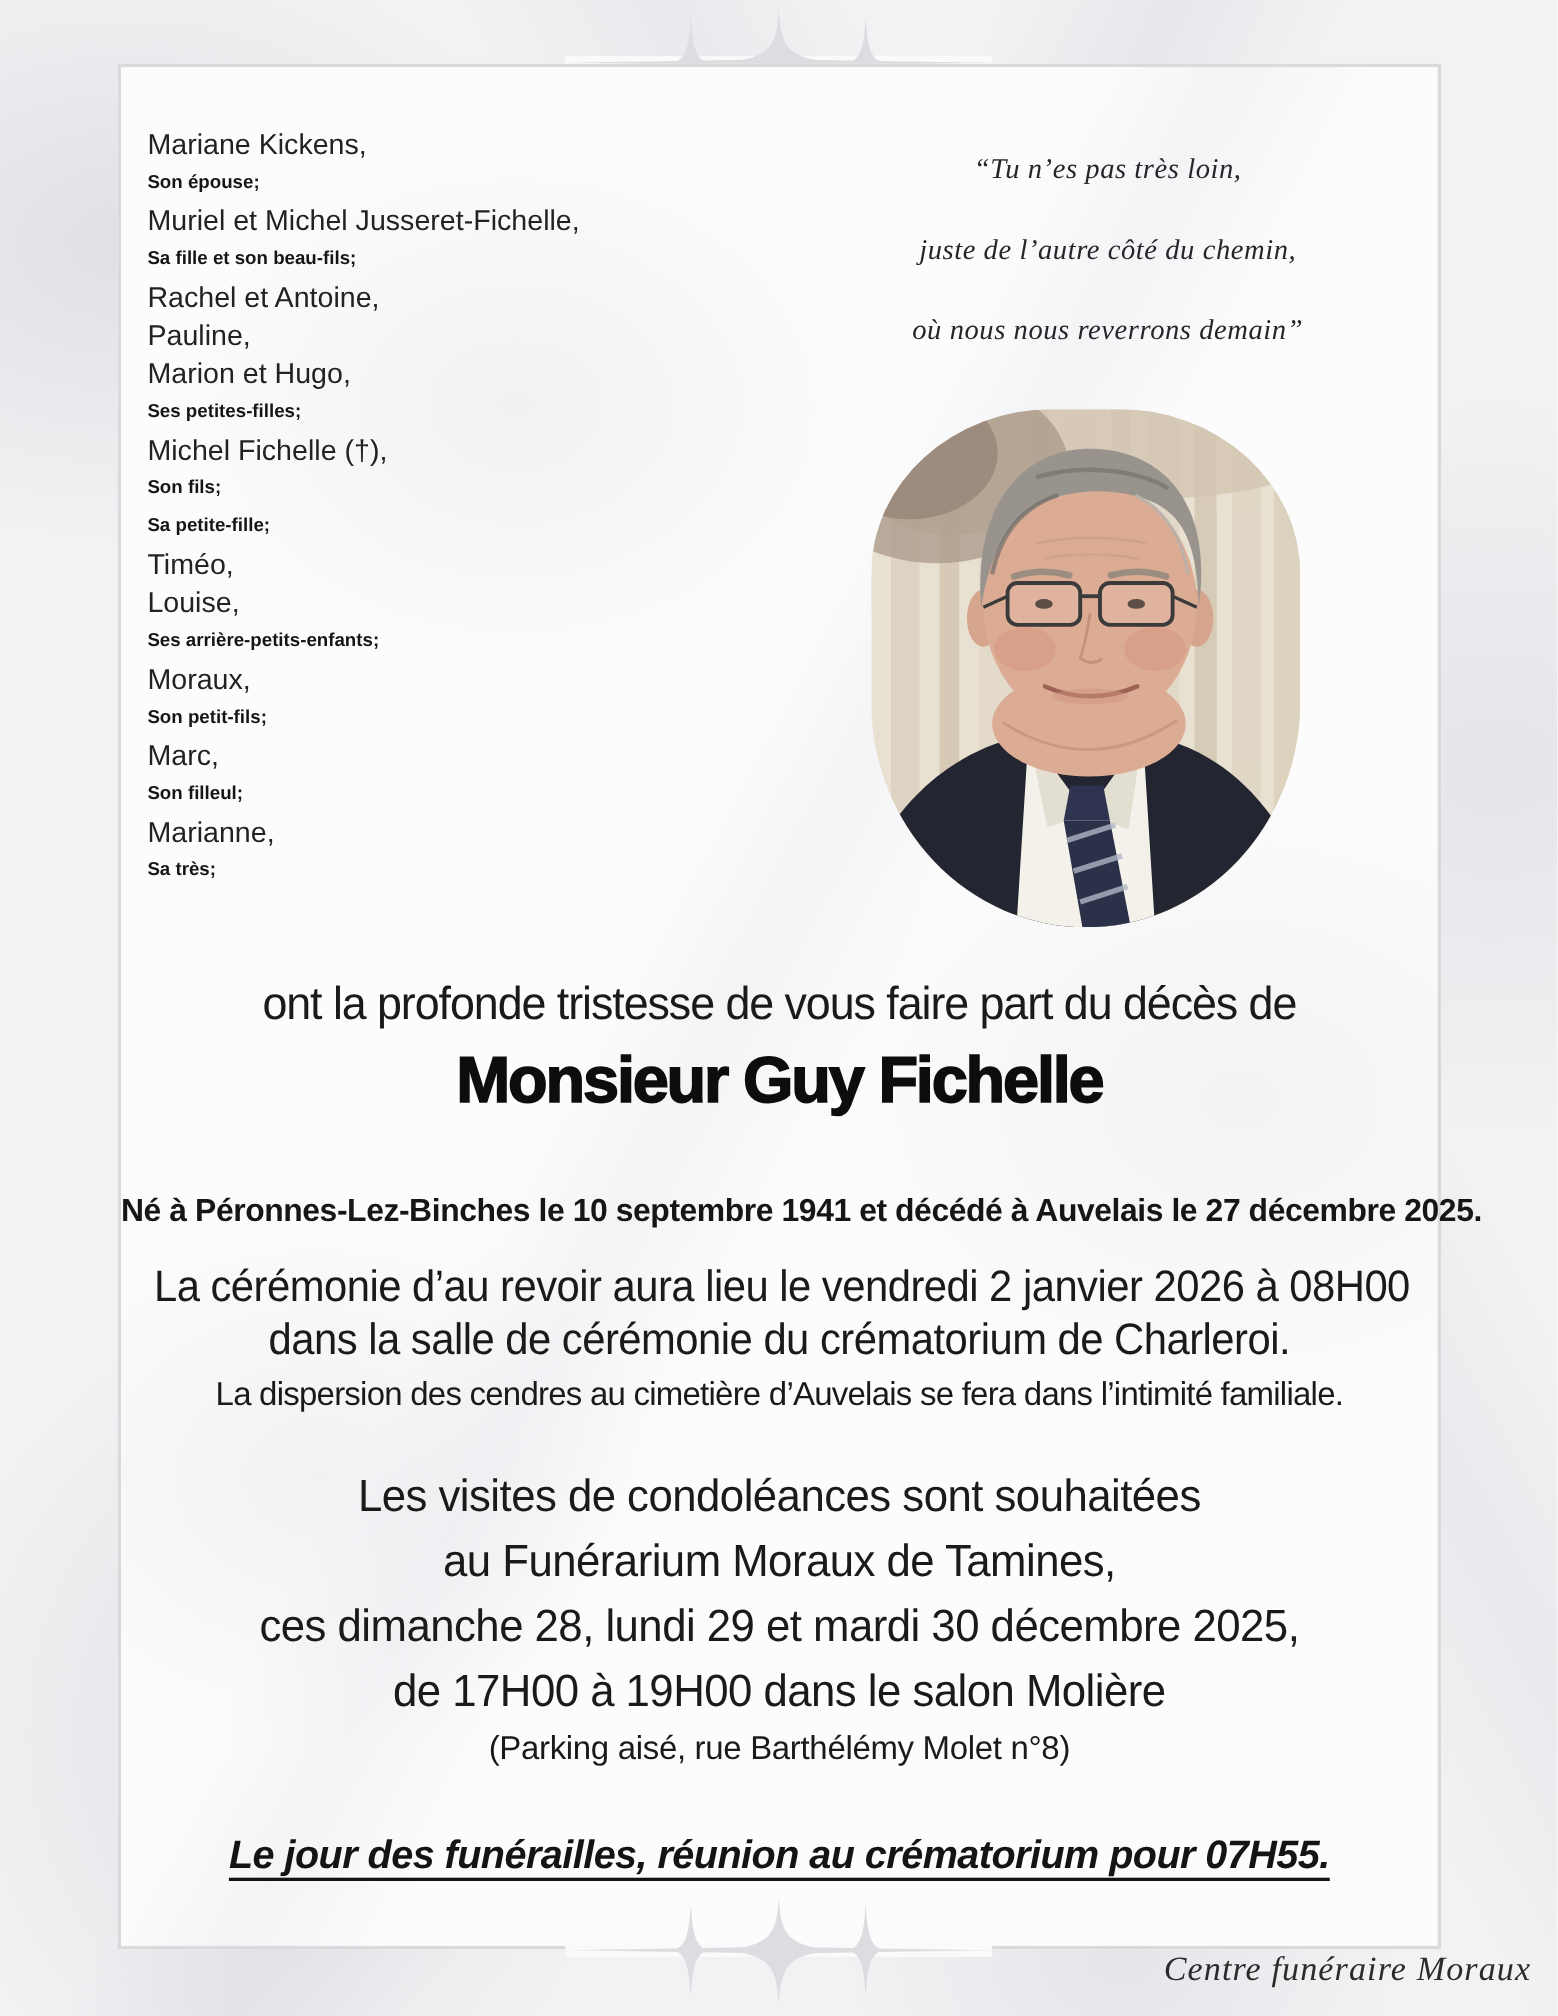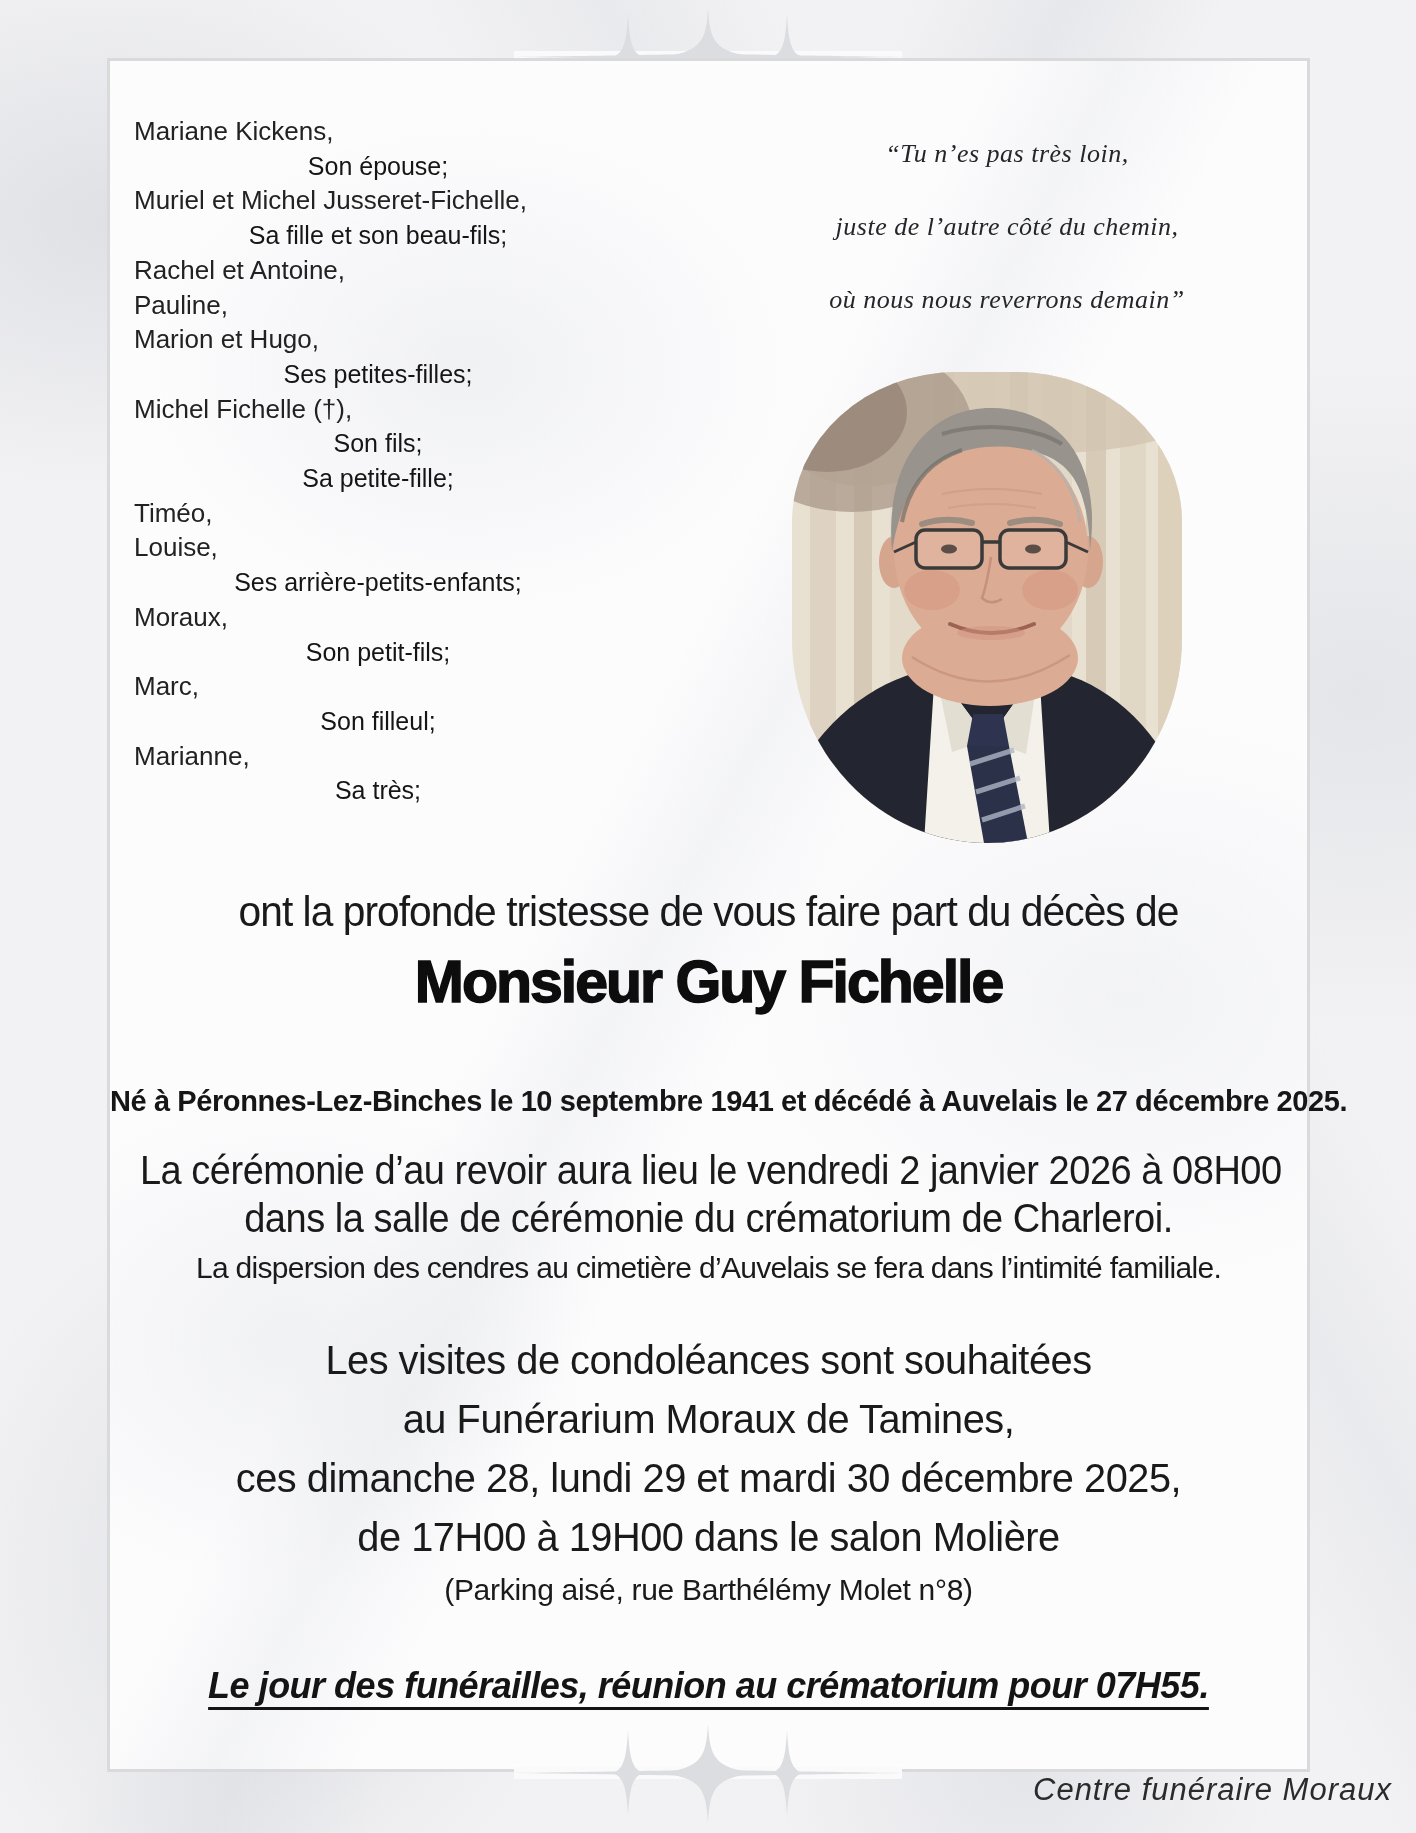--- a/index.html
+++ b/index.html
@@ -28,21 +28,21 @@
       radial-gradient(ellipse 600px 450px at 85% 55%, rgba(214,216,221,.25), transparent 65%),
       radial-gradient(ellipse 500px 400px at 15% 75%, rgba(212,214,220,.28), transparent 62%),
       linear-gradient(118deg, transparent 42%, rgba(205,208,214,.18) 48%, transparent 55%);
   }
   
   .family{
     position:absolute;left:24px;top:53px;width:488px;
     font-size:26px;line-height:34.7px;color:#222;
   }
   .family .name{text-align:left;}
-  .family .role{text-align:center;font-weight:normal;font-size:25px;color:#151515;}
+  .family .role{text-align:left;font-weight:bold;font-size:17px;color:#151515;}
   
   .quote{
     position:absolute;left:592px;top:56px;width:610px;
     text-align:center;
     font-family:"Liberation Serif","DejaVu Serif",serif;
     font-style:italic;
     font-size:26px;line-height:73px;color:#26262a;
     letter-spacing:.5px;
   }
   
@@ -63,21 +63,21 @@
   .dispersion{top:1190px;font-size:30px;letter-spacing:-.7px;color:#1a1a1a;}
   .visits{top:1270px;font-size:41px;line-height:59px;letter-spacing:-.5px;color:#1a1a1a;transform:scaleX(.97);}
   .parking{top:1512px;font-size:30px;letter-spacing:-.3px;color:#1a1a1a;}
   .funeral-meeting{
     top:1604px;font-size:36px;font-weight:600;font-style:italic;letter-spacing:-.5px;color:#141414;
     text-decoration:underline;text-decoration-thickness:3px;text-underline-offset:9px;
     text-decoration-skip-ink:none;
   }
   .signature{
     position:absolute;right:24px;top:1772px;
-    font-family:Liberation Sans, sans-serif;
+    font-family:Liberation Serif, serif;
     font-style:italic;font-size:31px;letter-spacing:1px;color:#2b2b2b;
   }
   .sparkle{position:absolute;width:400px;height:120px;left:508px;}
   .sparkle.top{top:0;}
   .sparkle.bottom{top:1713px;}
 </style>
 </head>
 <body>
 
 <div class="page">

